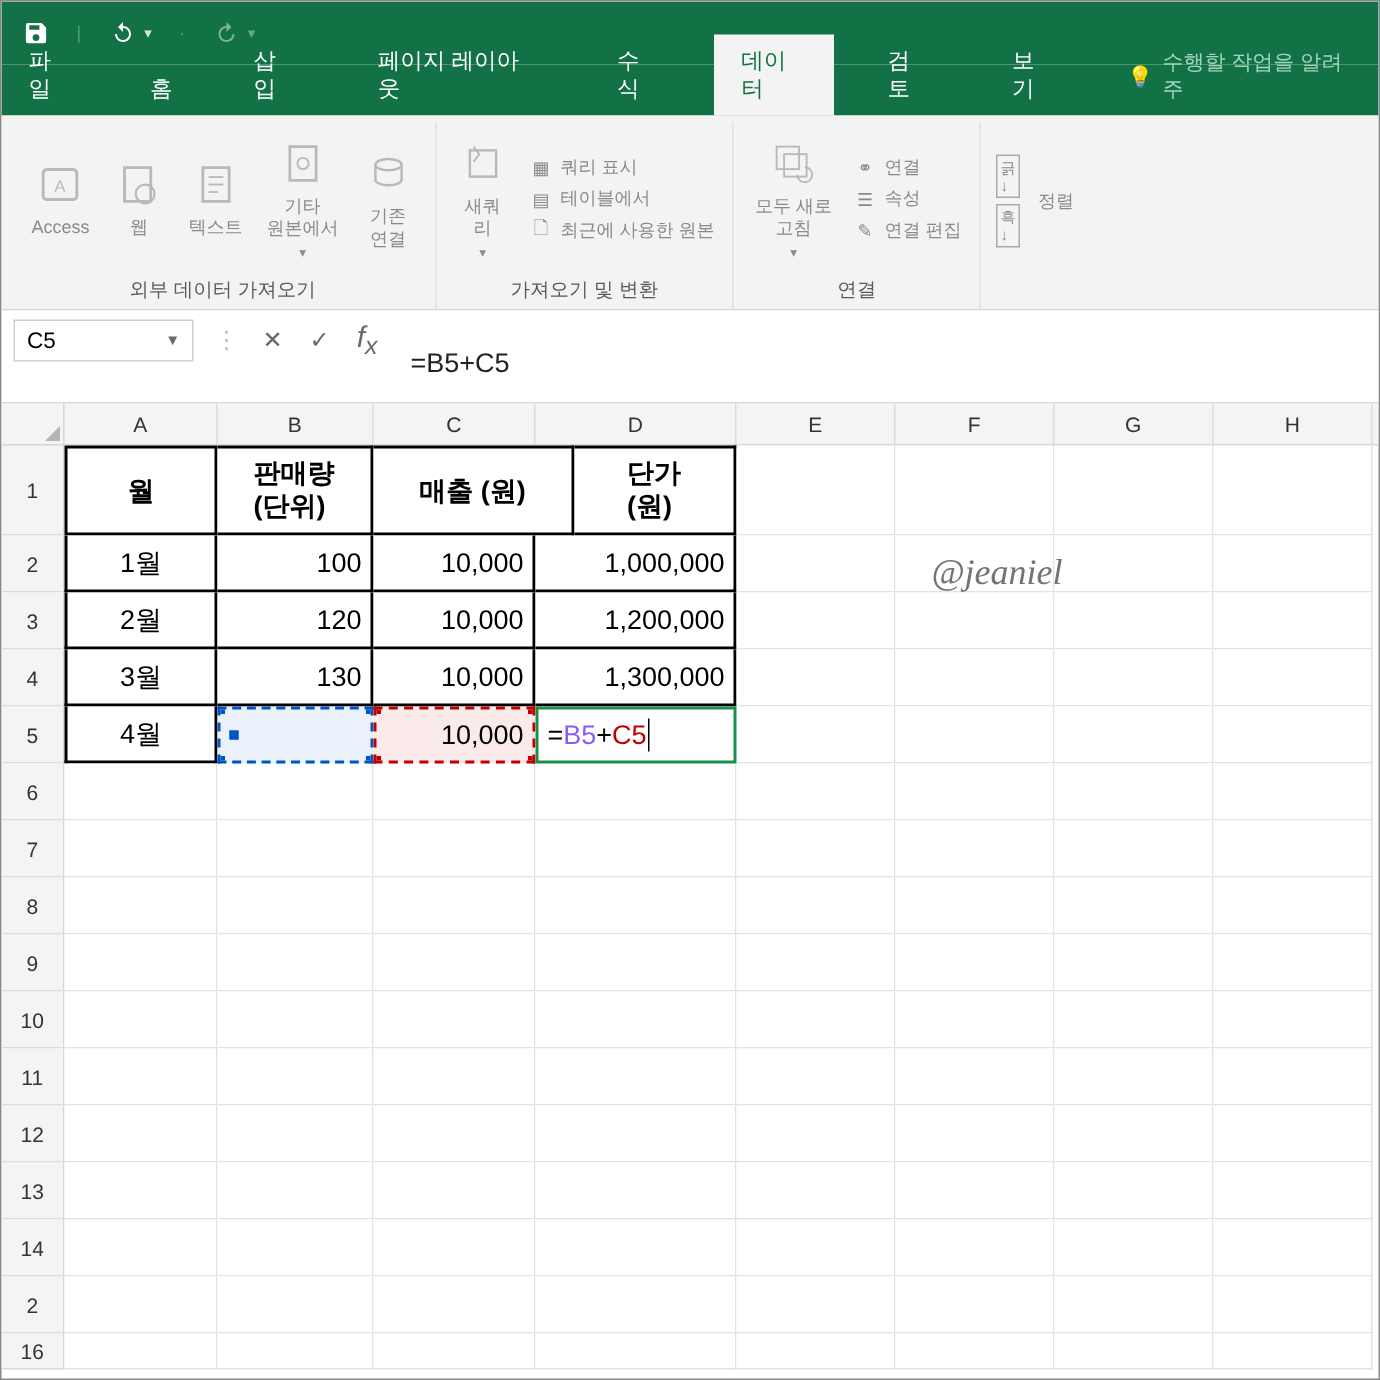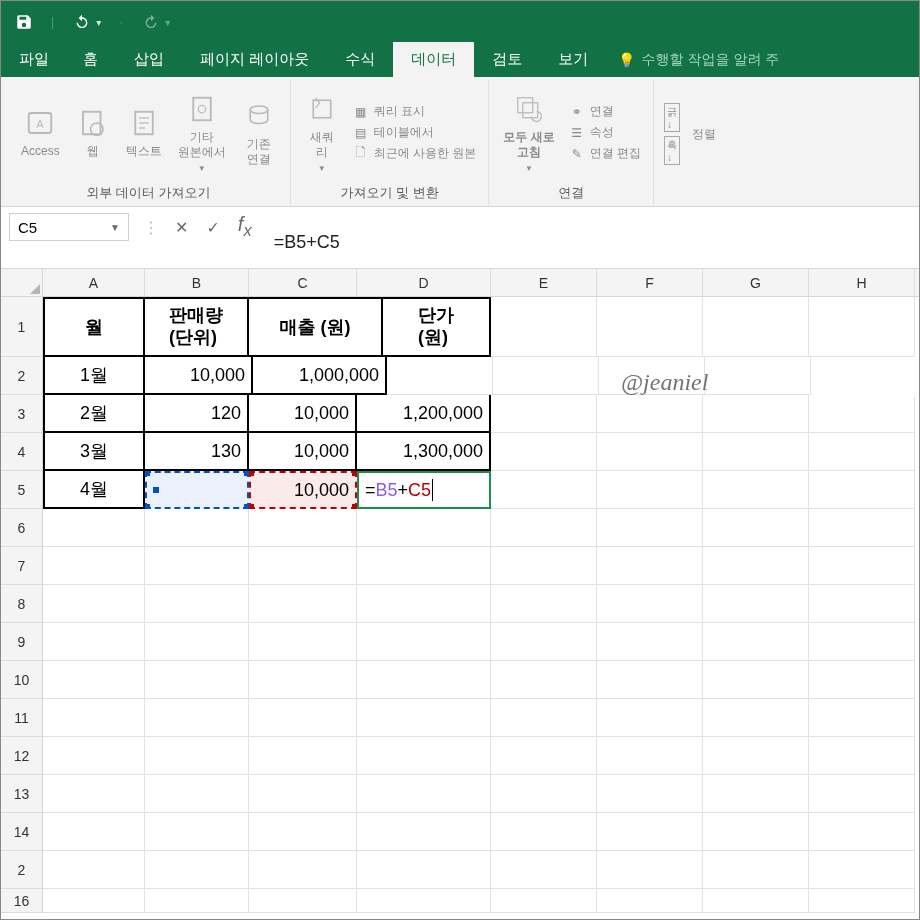--- a/index.html
+++ b/index.html
@@ -31,21 +31,21 @@
   }
   .tb-sep { color: #4aa078; font-size: 12px; }
 
   
   .tabs {
     background: #127245;
     height: 34px;
     display: flex;
     align-items: flex-end;
     padding-left: 6px;
-    gap: 0;
+    gap: 18px;
   }
   .tab {
     color: #fff;
     padding: 8px 18px 8px 18px;
     font-size: 15px;
     cursor: pointer;
   }
   .tab.active {
     background: #f3f3f3;
     color: #127245;
@@ -406,21 +406,21 @@
   <div class="ribbon-group">
     <div class="rg-body">
       <div class="rbtn">
         <span class="ricon">
           <svg width="30" height="30" viewBox="0 0 24 24">
               <rect x="3" y="3" width="12" height="12" fill="none" stroke="#8b8b8b"></rect>
               <rect x="7" y="7" width="12" height="12" fill="none" stroke="#8b8b8b"></rect>
               <path d="M14 18a4 4 0 1 0 4-4" fill="none" stroke="#8b8b8b"></path>
             </svg>
         </span>
-        <span class="rtext" style="white-space:pre-line;font-weight:bold;">모두 새로
+        <span class="rtext" style="white-space:pre-line;">모두 새로
 고침</span>
         <span style="font-size:9px;color:#8a8a8a;">▾</span>
       </div>
       <div class="rcol">
         <div class="rline">
           <span class="sicon">⚭</span>
           <span>연결</span>
         </div>
         <div class="rline">
           <span class="sicon">☰</span>
@@ -493,20 +493,21 @@
 (원)</div>
       <div class="cell wE"></div>
       <div class="cell wF"></div>
       <div class="cell wG"></div>
       <div class="cell wH"></div>
     </div>
 
     <div class="row">
       <div class="rh">2</div>
       <div class="cell wA tblcell tbl-left center">1월</div>
+      <div class="cell wB tblcell right">100</div>
       <div class="cell wC tblcell right">10,000</div>
       <div class="cell wD tblcell right">1,000,000</div>
       <div class="cell wE"></div>
       <div class="cell wF"></div>
       <div class="cell wG"></div>
       <div class="cell wH"></div>
     </div>
 
     <div class="row">
       <div class="rh">3</div>

